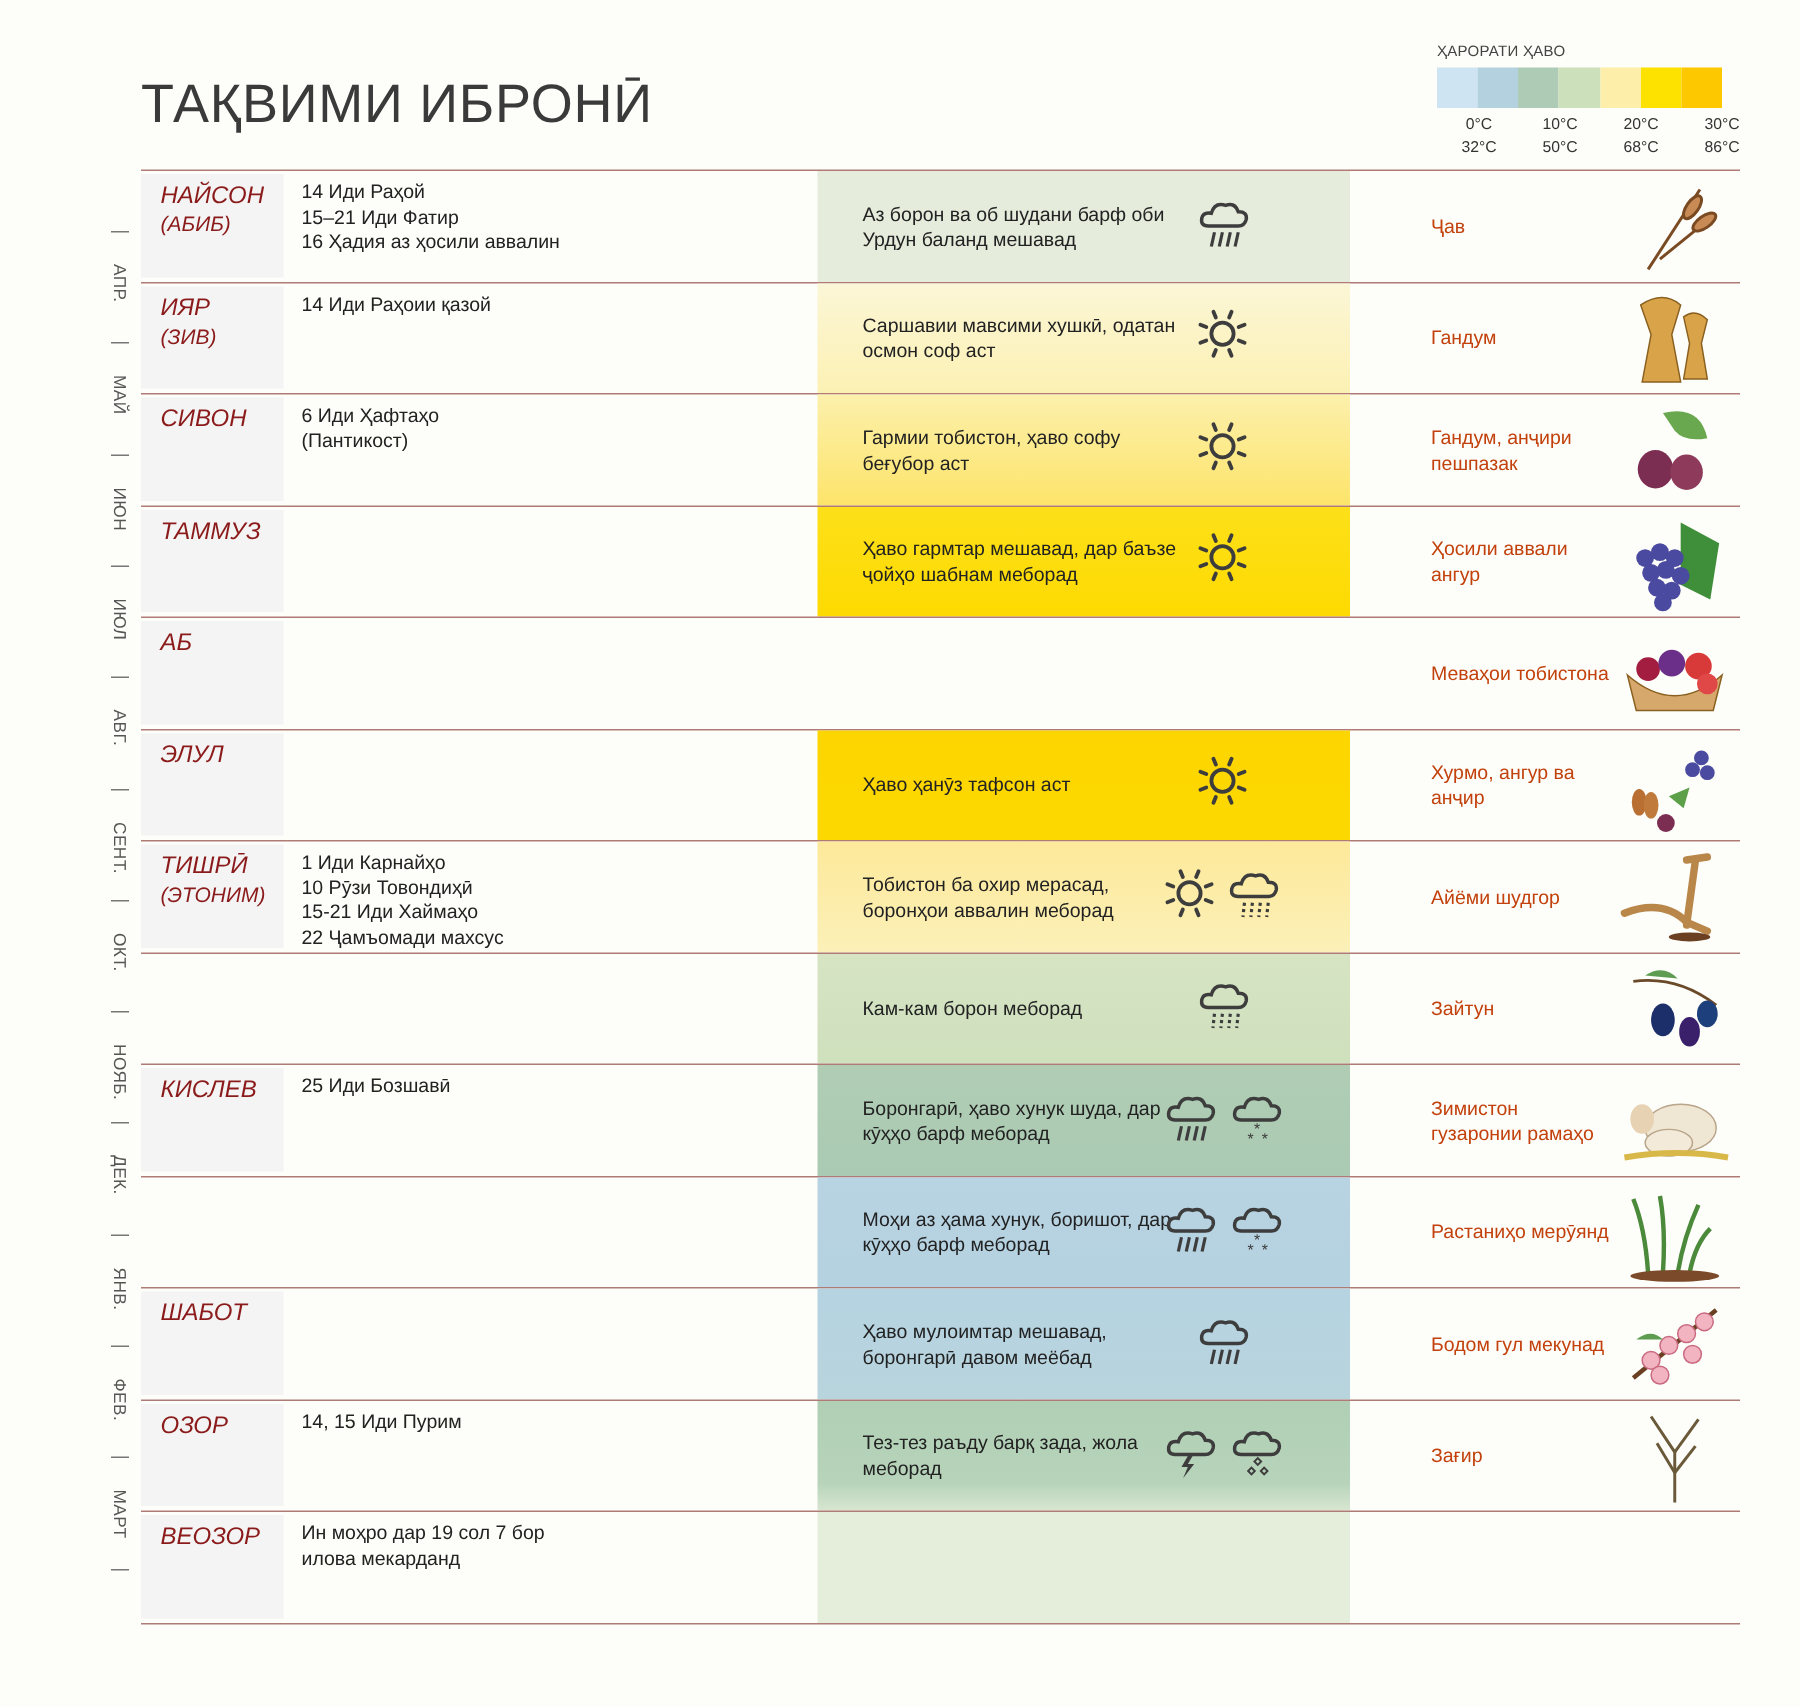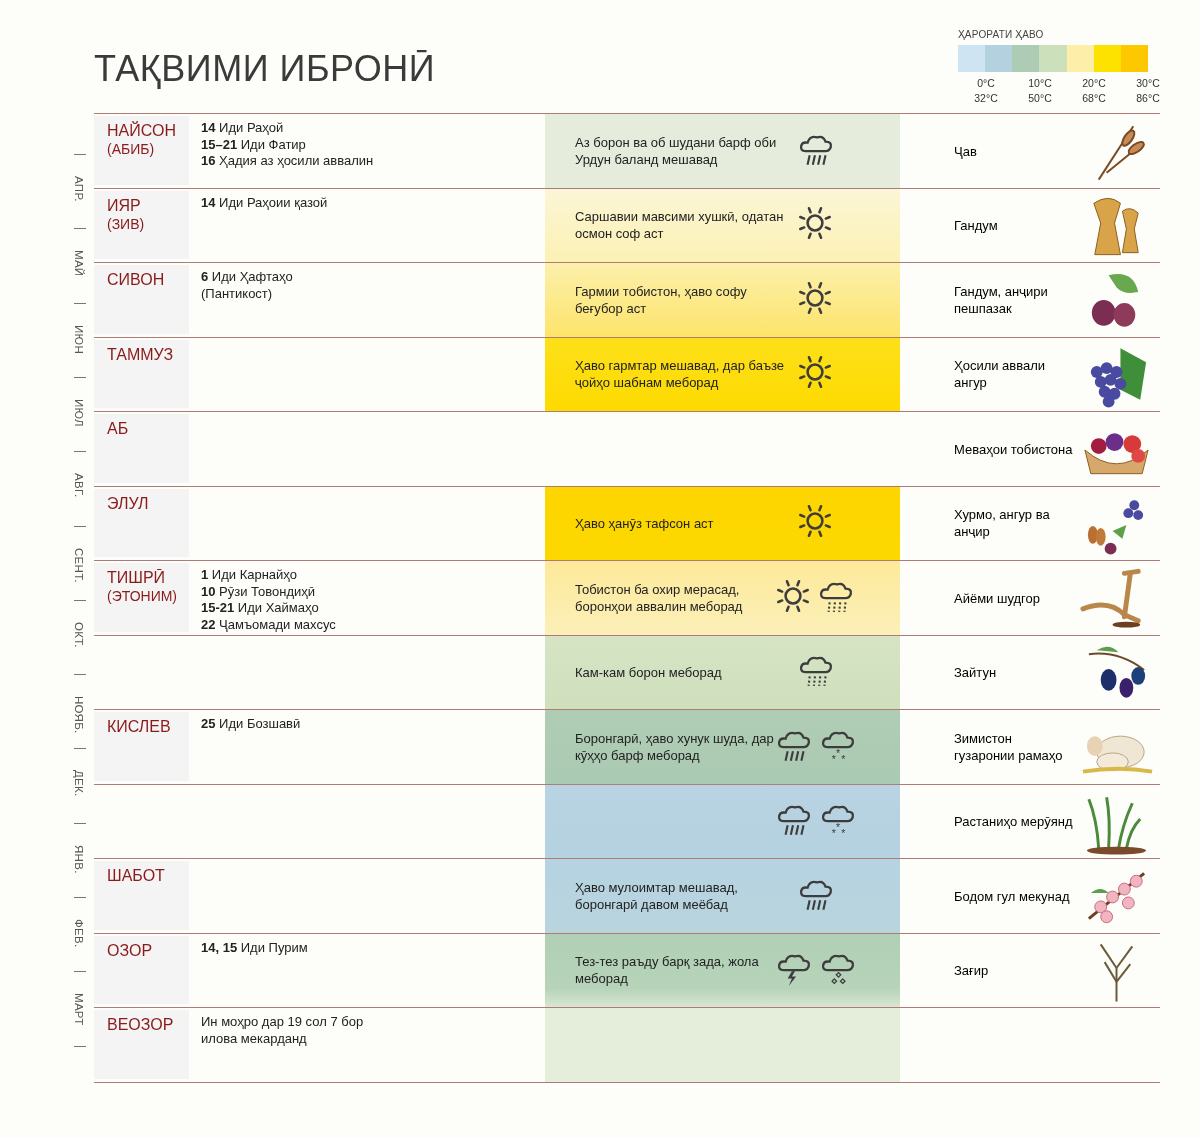--- a/index.html
+++ b/index.html
@@ -16,29 +16,29 @@
   .legend-title { font-size:10px; color:#444; letter-spacing:0.2px; }
   .legend-bar { display:flex; margin-top:5px; height:27px; width:190px; }
   .legend-bar span { flex:1; display:block; }
   .legend-ticks { position:relative; height:32px; margin-top:4px; font-size:10.5px; color:#333; }
   .legend-ticks .tick { position:absolute; top:0; text-align:center; line-height:15px; width:40px; }
 
   
   .table { position:absolute; left:94px; top:113px; width:1066px; }
   .row { position:relative; height:73.5px; border-top:1.5px solid #b07a76; }
   .row:last-child { border-bottom:1.5px solid #b07a76; }
-  .month { position:absolute; left:0; top:2px; width:95px; bottom:3px; background:#f4f4f4; }
+  .month { position:absolute; left:0; top:2px; width:95px; bottom:3px; background:#f4f4f4;font-style:italic; }
   .month-name { position:absolute; left:13px; top:5px; font-size:16px; color:#8b1a1a; line-height:19px; }
   .month-alt { position:absolute; left:13px; top:25px; font-size:14px; color:#8b1a1a; }
   .events { position:absolute; left:107px; top:6px; font-size:13px; line-height:16.5px; color:#222; }
-  .events b { font-weight:bold; }
+  .events b { font-weight:normal; }
   .weather { position:absolute; left:451px; width:355px; top:0; bottom:0; }
   .weather-text { position:absolute; left:30px; top:50%; transform:translateY(-50%); font-size:13px; line-height:17px; color:#222; width:210px; }
   .weather-icons { position:absolute; left:230px; top:50%; transform:translateY(-50%); display:flex; gap:6px; align-items:center; }
-  .crop { position:absolute; left:860px; top:50%; transform:translateY(-50%); font-size:13px; line-height:17px; color:#000000; width:120px; }
+  .crop { position:absolute; left:860px; top:50%; transform:translateY(-50%); font-size:13px; line-height:17px; color:#c2410c; width:120px; }
   .crop-img { position:absolute; left:985px; top:4px; width:75px; height:66px; }
 
   
   .side { position:absolute; left:66px; top:113px; width:28px; height:966px; }
   .side-label { position:absolute; left:7px; font-size:11.5px; color:#555; writing-mode:vertical-rl; letter-spacing:0.3px; }
   .side-tick { position:absolute; left:8px; width:12px; height:1px; background:#777; }
 </style>
 </head>
 <body>
 
@@ -388,20 +388,21 @@
             <ellipse cx="42" cy="38" rx="24" ry="16" fill="#f0e6d4" stroke="#b8a58a"></ellipse>
             <ellipse cx="16" cy="32" rx="8" ry="10" fill="#e8d2b4"></ellipse>
             <ellipse cx="34" cy="48" rx="16" ry="9" fill="#f3ead9" stroke="#b8a58a"></ellipse>
             <path d="M4 58 Q40 52 74 58" stroke="#d9b84a" stroke-width="4" fill="none"></path>
           </g>
         </svg></div>
     </div>
     <div class="row">
       <div class="events"></div>
       <div class="weather" style="background:linear-gradient(#b8d3e2,#b5d2e1)">
+        <div class="weather-text">Моҳи аз ҳама хунук, боришот, дар кӯҳҳо барф меборад</div>
         <div class="weather-icons" style="left:230px">
           <span><svg width="38" height="38" viewBox="0 0 34 36">
               <path d="M7 20 Q2 20 3 15 Q4 11 9 12 Q11 5 18 7 Q24 5 26 11 Q32 11 31 16 Q30 20 26 20 Z" fill="none" stroke="#3d3d3d" stroke-width="2.2"></path>
               <line x1="11" y1="24" x2="9" y2="33" stroke="#3d3d3d" stroke-width="2"></line>
               <line x1="16" y1="24" x2="14" y2="33" stroke="#3d3d3d" stroke-width="2"></line>
               <line x1="21" y1="24" x2="19" y2="33" stroke="#3d3d3d" stroke-width="2"></line>
               <line x1="26" y1="24" x2="24" y2="33" stroke="#3d3d3d" stroke-width="2"></line>
             </svg></span>
           <span><svg width="38" height="38" viewBox="0 0 34 36">
               <path d="M7 20 Q2 20 3 15 Q4 11 9 12 Q11 5 18 7 Q24 5 26 11 Q32 11 31 16 Q30 20 26 20 Z" fill="none" stroke="#3d3d3d" stroke-width="2.2"></path>

